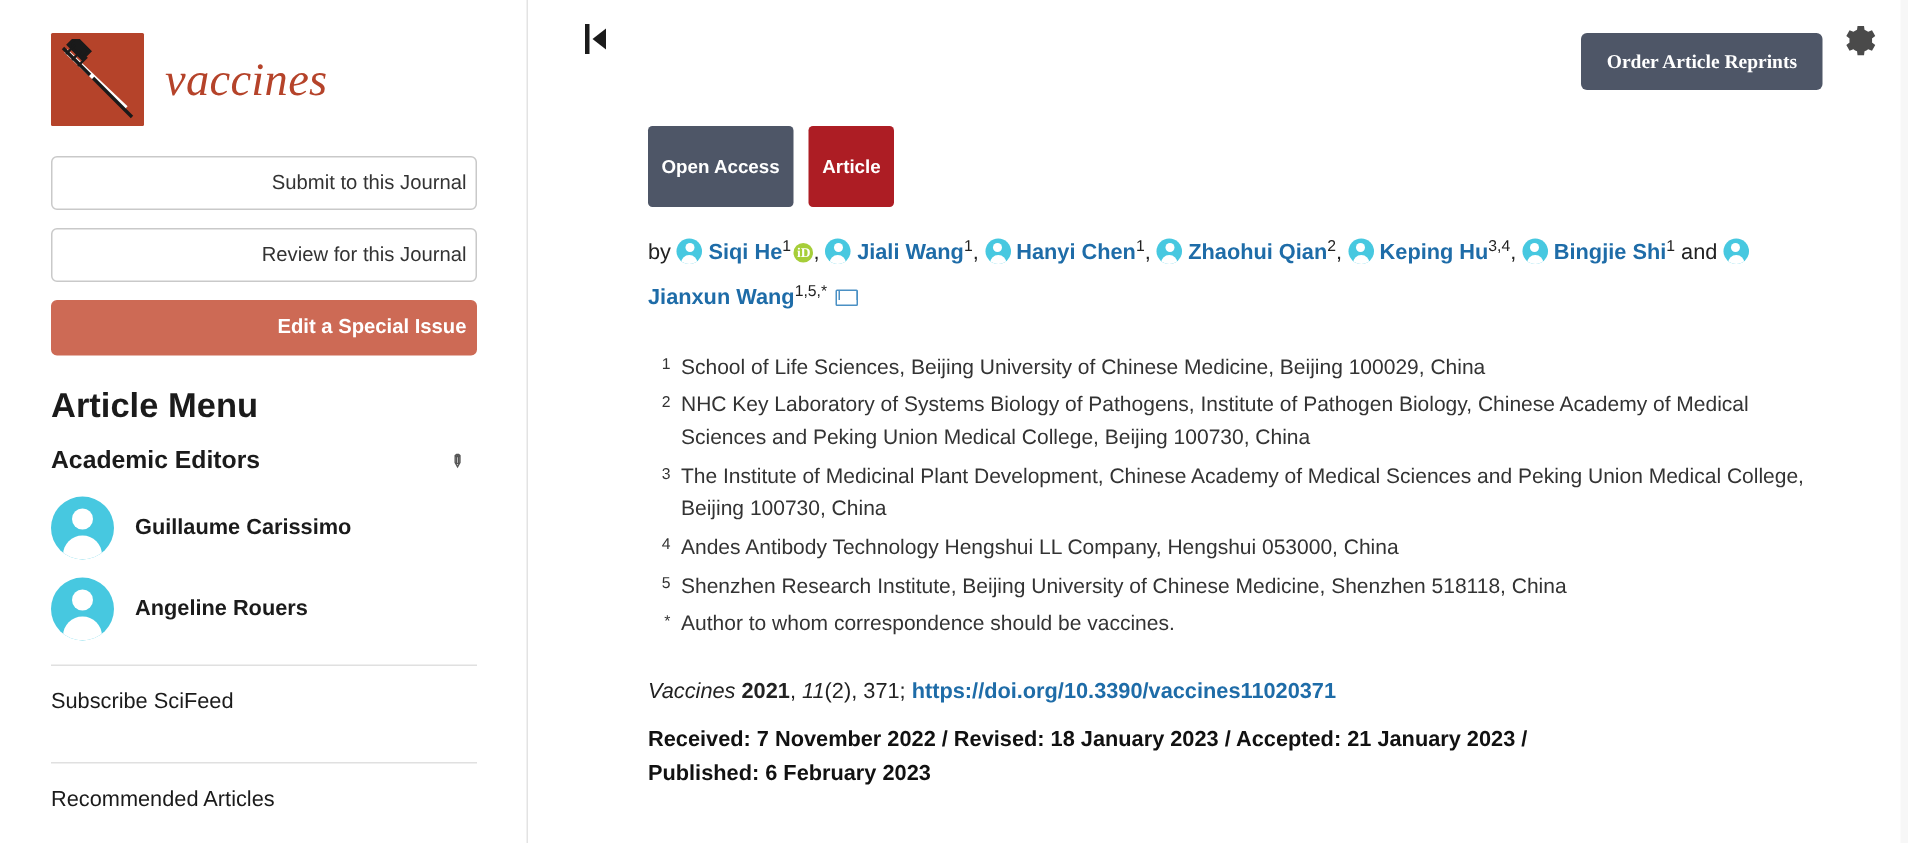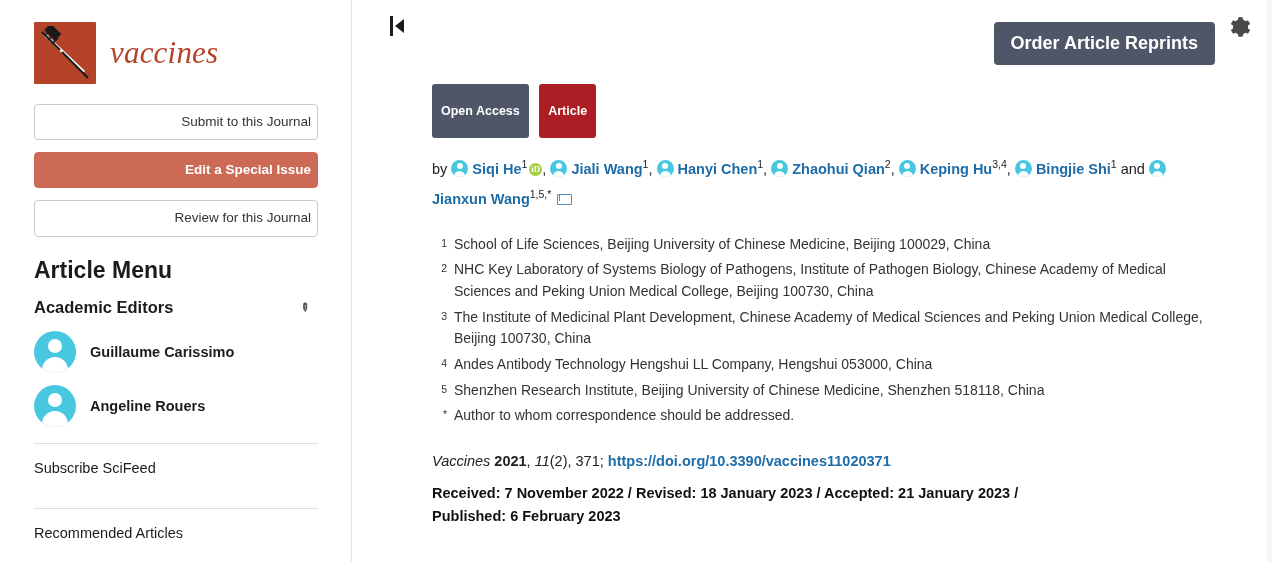--- a/index.html
+++ b/index.html
@@ -165,26 +165,27 @@
     width: 0; height: 0;
     border-top: 7px solid transparent;
     border-bottom: 7px solid transparent;
     border-right: 9px solid #1b1b1b;
   }
   .reprints-btn {
     position: absolute;
     right: 57px; top: 22px;
     background: #4e5667;
     color: #fff;
-    font-size: 18px;
+    font-size: 13px;
     font-weight: bold;
     padding: 11px 17px;
     border-radius: 4px;
     cursor: pointer;
     white-space: nowrap;
+    font-family: Liberation Serif, serif;
   }
   .gear-btn {
     position: absolute;
     right: 20px; top: 14px;
     width: 26px; height: 26px;
     cursor: pointer;
   }
   .article-body {
     position: absolute;
     left: 80px;
@@ -343,22 +344,22 @@
             <line x1="12" y1="4" x2="6" y2="10"></line>
             <line x1="16" y1="8" x2="10" y2="14"></line>
             <line x1="20" y1="12" x2="14" y2="18"></line>
           </g>
         </svg>
       </div>
       <div class="logo-word">vaccines</div>
     </div>
 
     <div class="side-btn">Submit to this Journal</div>
+    <div class="side-btn">Review for this Journal</div>
     <div class="side-btn primary">Edit a Special Issue</div>
-    <div class="side-btn">Review for this Journal</div>
 
     <div class="article-menu-title">Article Menu</div>
 
     <div class="section-head">
       <span>Academic Editors</span>
       <span class="caret">✎</span>
     </div>
 
     <div class="editor-row">
       <div class="avatar-circle">
@@ -441,21 +442,21 @@
         <div class="aff-row">
           <div class="aff-num">4</div>
           <div class="aff-text">Andes Antibody Technology Hengshui LL Company, Hengshui 053000, China</div>
         </div>
         <div class="aff-row">
           <div class="aff-num">5</div>
           <div class="aff-text">Shenzhen Research Institute, Beijing University of Chinese Medicine, Shenzhen 518118, China</div>
         </div>
         <div class="aff-row">
           <div class="aff-num">*</div>
-          <div class="aff-text">Author to whom correspondence should be addressed.</div>
+          <div class="aff-text">Author to whom correspondence should be vaccines.</div>
         </div>
       </div>
 
       <div class="cite-line">
         <span class="jn">Vaccines</span>
         <b>2021</b><span>,</span>
         <span class="jn">11</span><span>(2)</span><span>,</span>
         <span>371</span><span>;</span>
         <span class="cite-link">https://doi.org/10.3390/vaccines11020371</span>
       </div>

